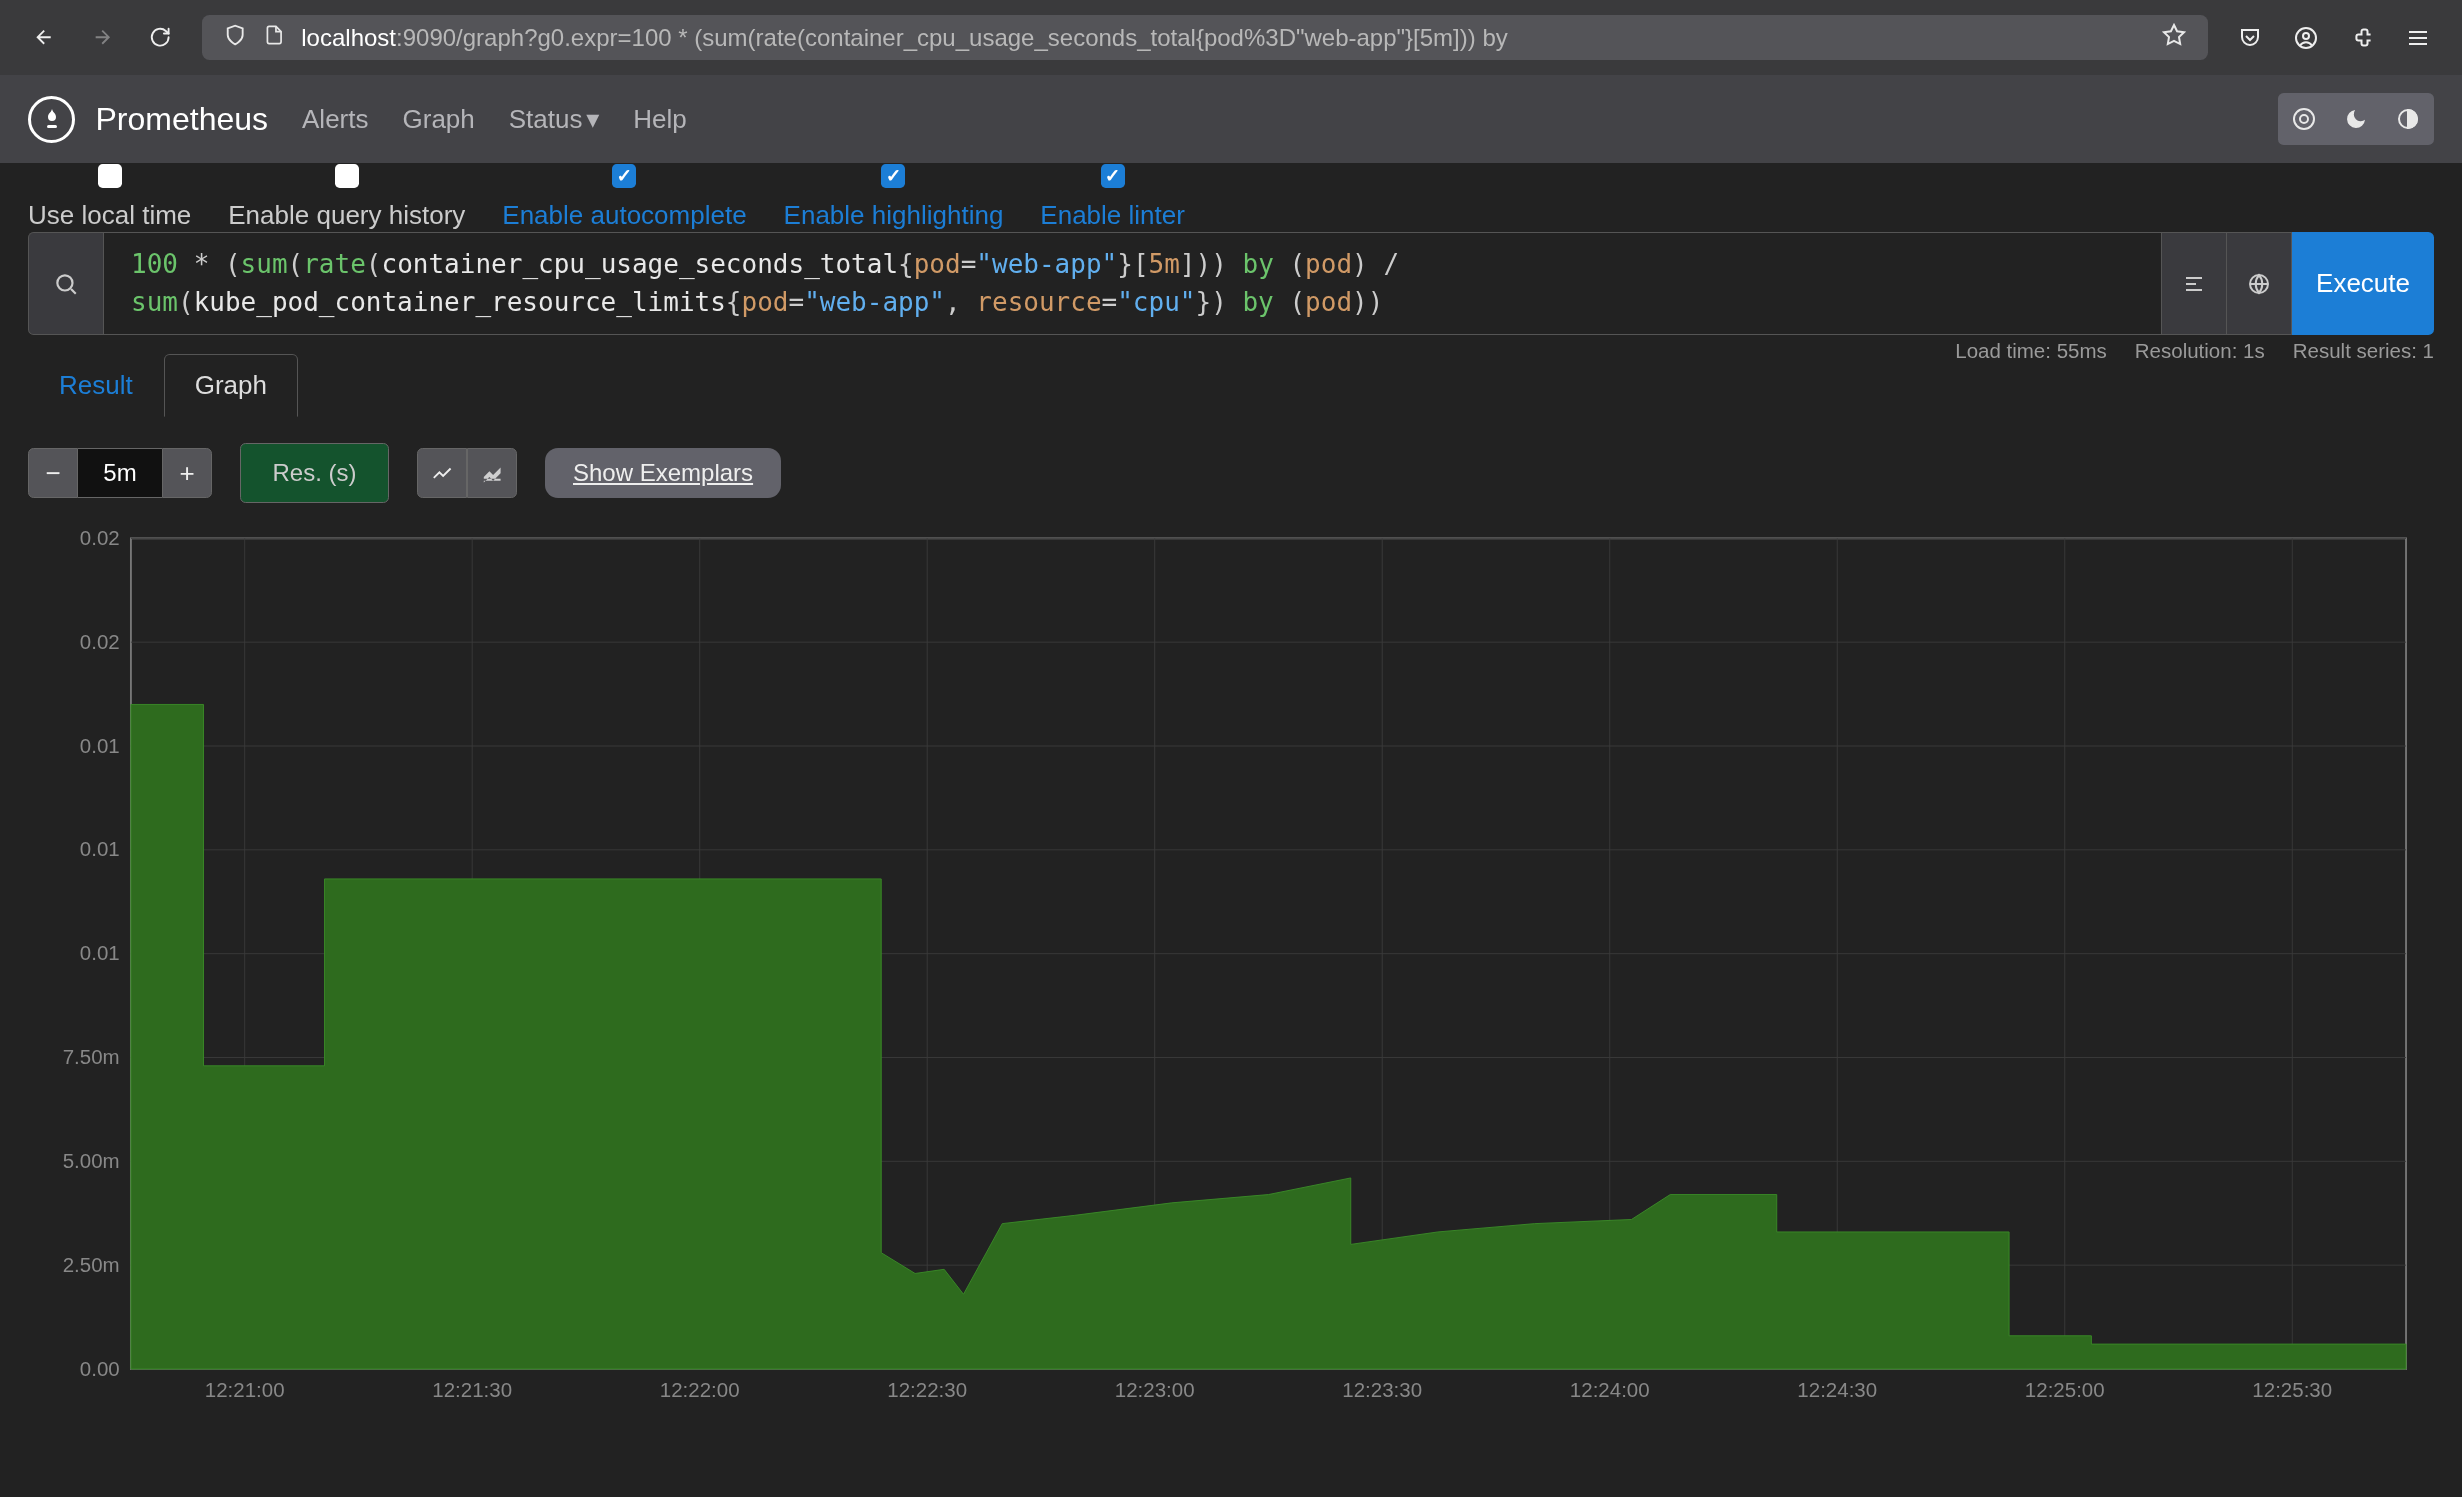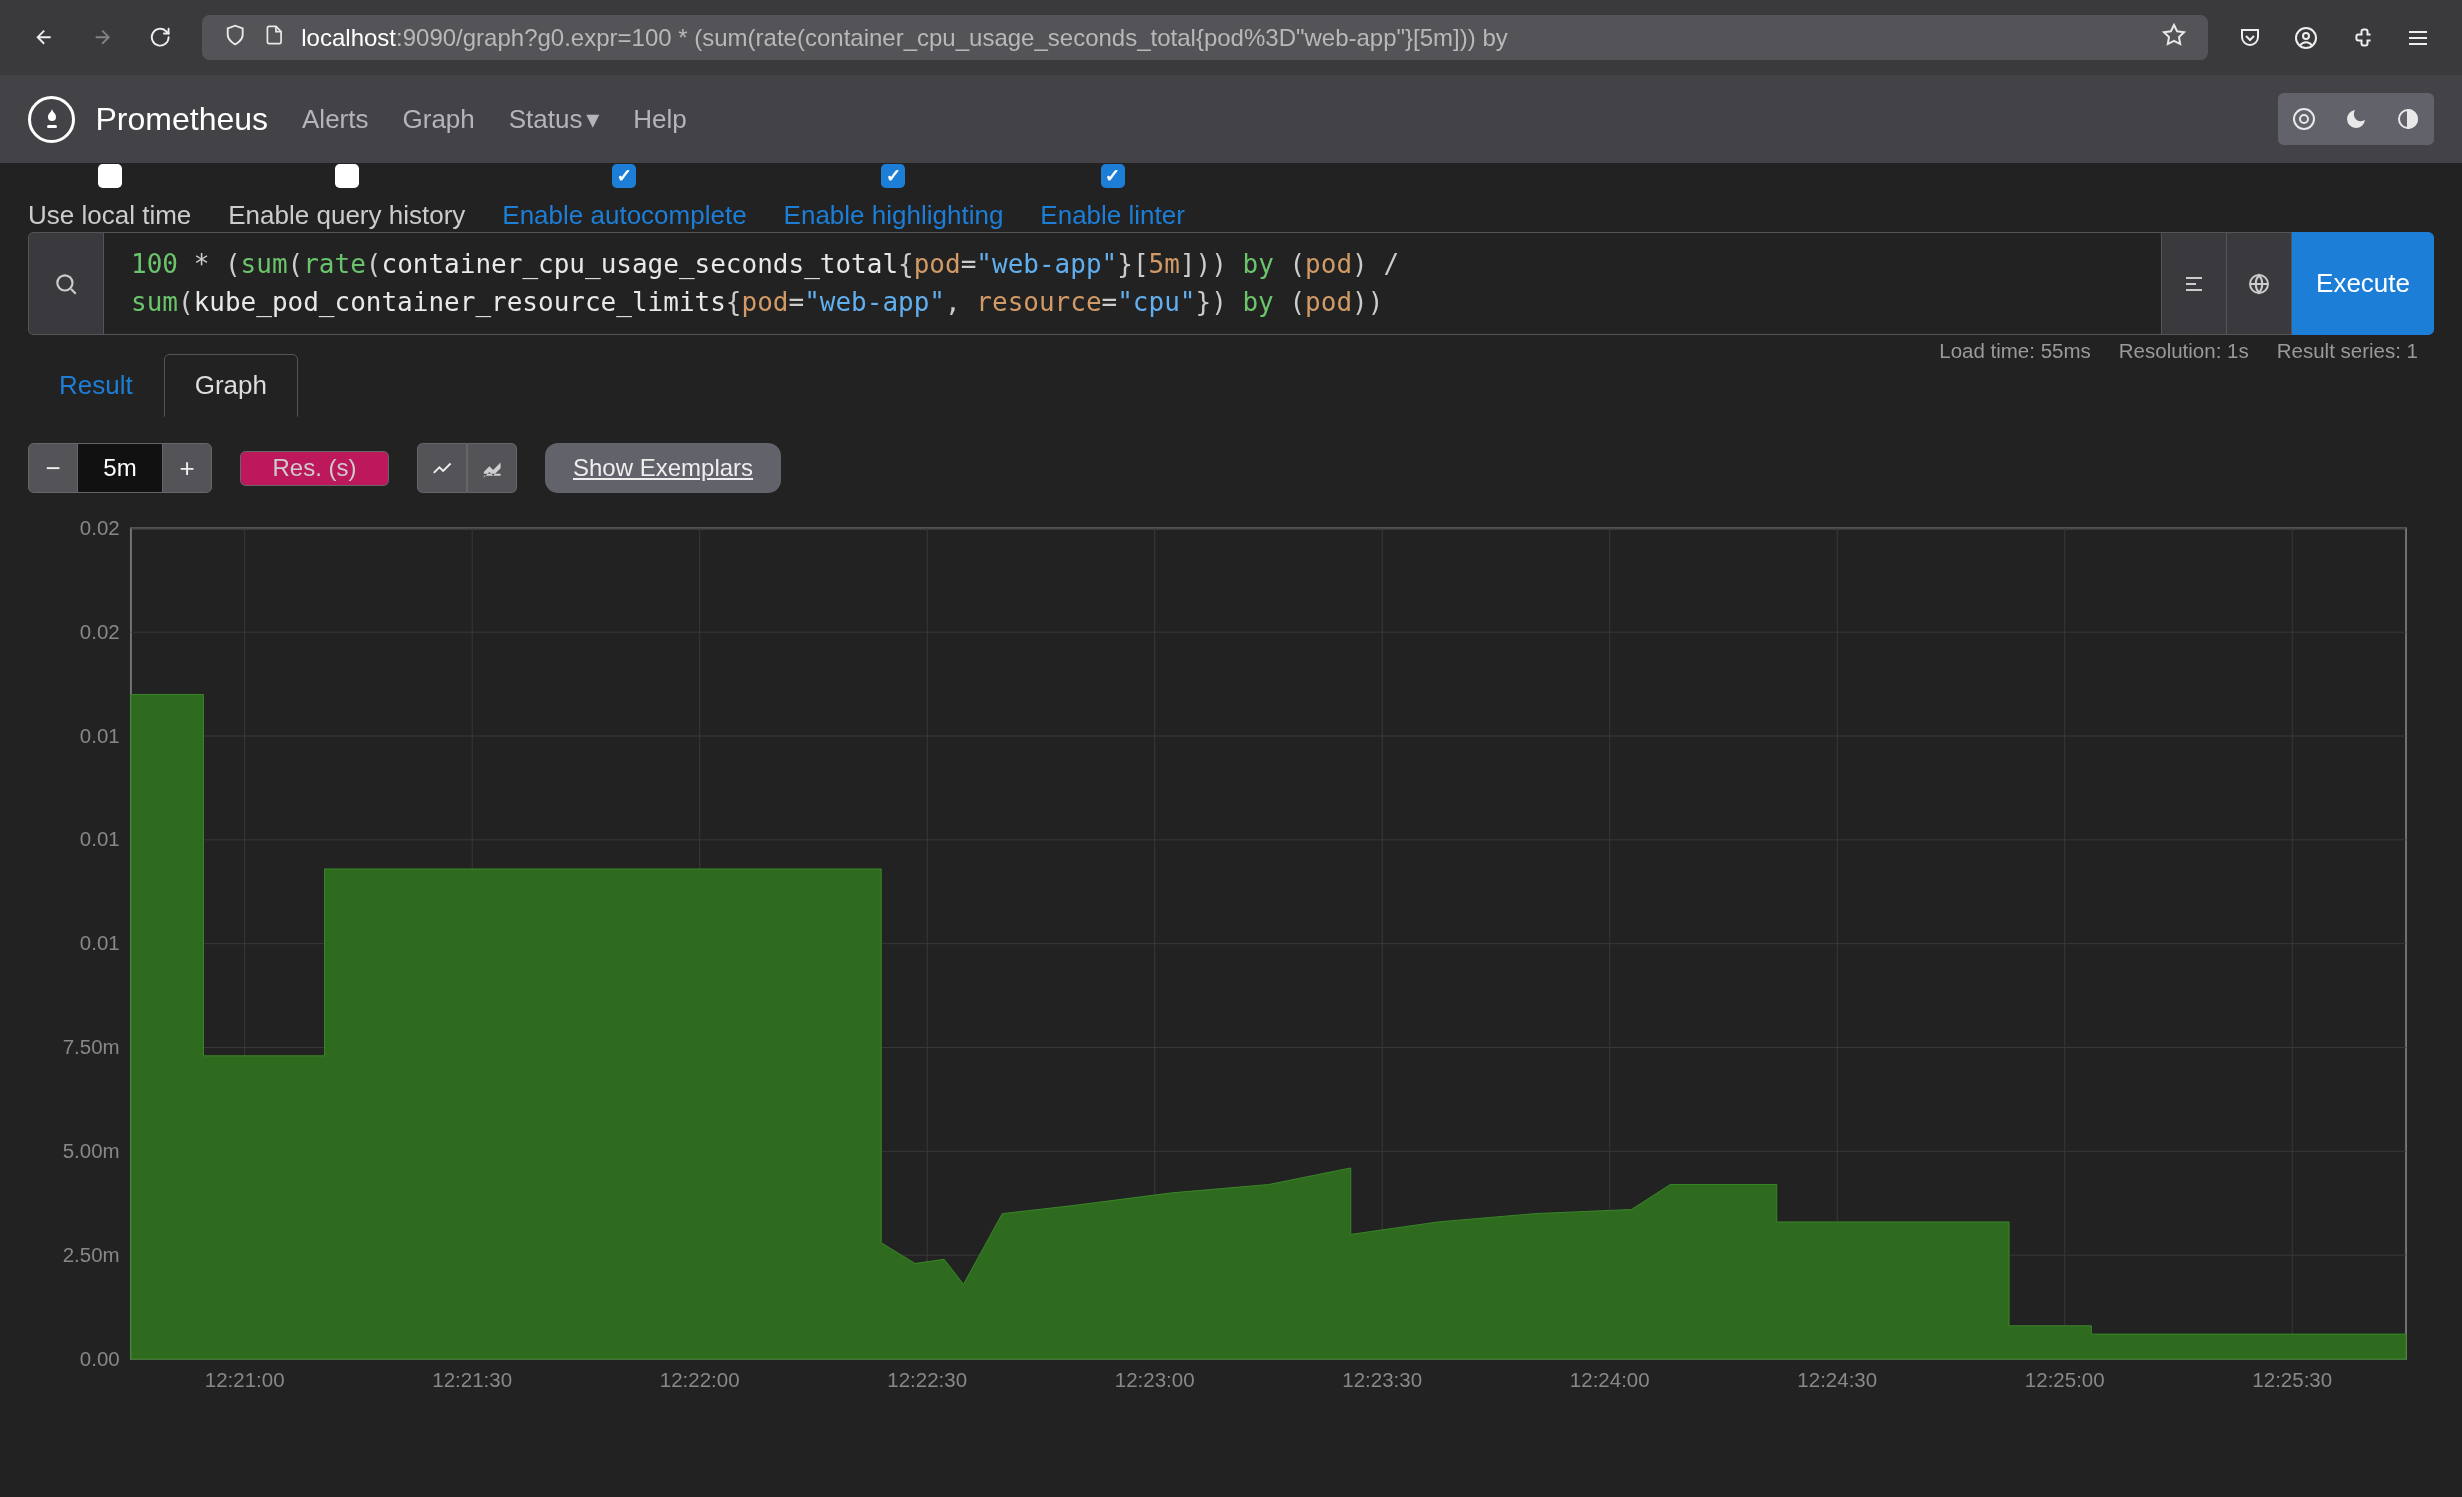--- a/index.html
+++ b/index.html
@@ -47,31 +47,31 @@
   .tok-dur { color:#d19a66; }
   .tok-by { color:#6bc46b; }
   .tok-paren { color:#ccc; }
   .query-side-btn { width:65px; background:#3a3a3e; border:0.9px solid #555; border-left:none; display:flex; align-items:center; justify-content:center; color:#ccc; cursor:pointer; }
   .execute-btn { background:#1c7ed6; color:#fff; border:none; border-radius:0 5.6px 5.6px 0; padding: 0 24px; font-size:26px; cursor:pointer; display:flex; align-items:center; }
 
   
   .tabs-row { display:flex; align-items:flex-end; padding: 18.7px 28px 0 28px; position:relative; }
   .tab { padding: 15px 30px; font-size:26px; border:0.9px solid transparent; cursor:pointer; color:#1c7ed6; border-radius:5.6px 5.6px 0 0; }
   .tab.active { color:#ddd; border-color:#555; border-bottom-color:#222; background:#222; }
-  .stats { position:absolute; right:44px; top:3.7px; display:flex; gap:28px; font-size:20.5px; color:#9a9a9a; }
+  .stats { position:absolute; right:28px; top:3.7px; display:flex; gap:28px; font-size:20.5px; color:#9a9a9a; }
 
   
   .graph-controls { display:flex; align-items:center; padding: 26px 28px; gap: 28px; }
   .gc-group { display:flex; align-items:center; }
   .gc-btn { height:50px; width:50px; background:#545458; color:#eee; display:flex; align-items:center; justify-content:center; font-size:26px; cursor:pointer; border:0.9px solid #666; }
   .gc-btn:first-child{ border-radius:5.6px 0 0 5.6px;}
   .gc-btn:last-child{ border-radius:0 5.6px 5.6px 0;}
   .gc-range { height:50px; width:84px; background:#111; color:#fff; display:flex; align-items:center; justify-content:center; font-size:24px; border:0.9px solid #666; border-left:none; border-right:none; }
   .gc-endtime { height:50px; width:392px; background:#111; color:#ccc; display:flex; align-items:center; justify-content:center; font-size:24px; border:0.9px solid #666; }
-  .gc-res { height:35px; width:149px; background:#be185d; color:#ccc; display:flex; align-items:center; justify-content:center; font-size:24px; border:0.9px solid #666; border-radius:5.6px; }
+  .gc-res { height:60px; width:149px; background:#14532d; color:#ccc; display:flex; align-items:center; justify-content:center; font-size:24px; border:0.9px solid #666; border-radius:5.6px; }
   .gc-plain { height:50px; padding: 8px 28px; background:#62626a; color:#eee; display:flex; align-items:center; justify-content:center; font-size:24px; cursor:pointer; border-radius:13px;text-decoration:underline; }
 
   
   .chart-wrap { padding: 0 28px 28px 47px; }
   .chart-svg { width: 100%; height: 896px; display:block; }
   .axis-label { font-size: 22px; fill:#888; }
   .grid-line { stroke:#3a3a3a; stroke-width:1; }
   .area { fill:#2e6b1e; stroke:#3a8a28; stroke-width:1; }
   .chart-border { fill:none; stroke:#777; stroke-width:2; }
 </style>

